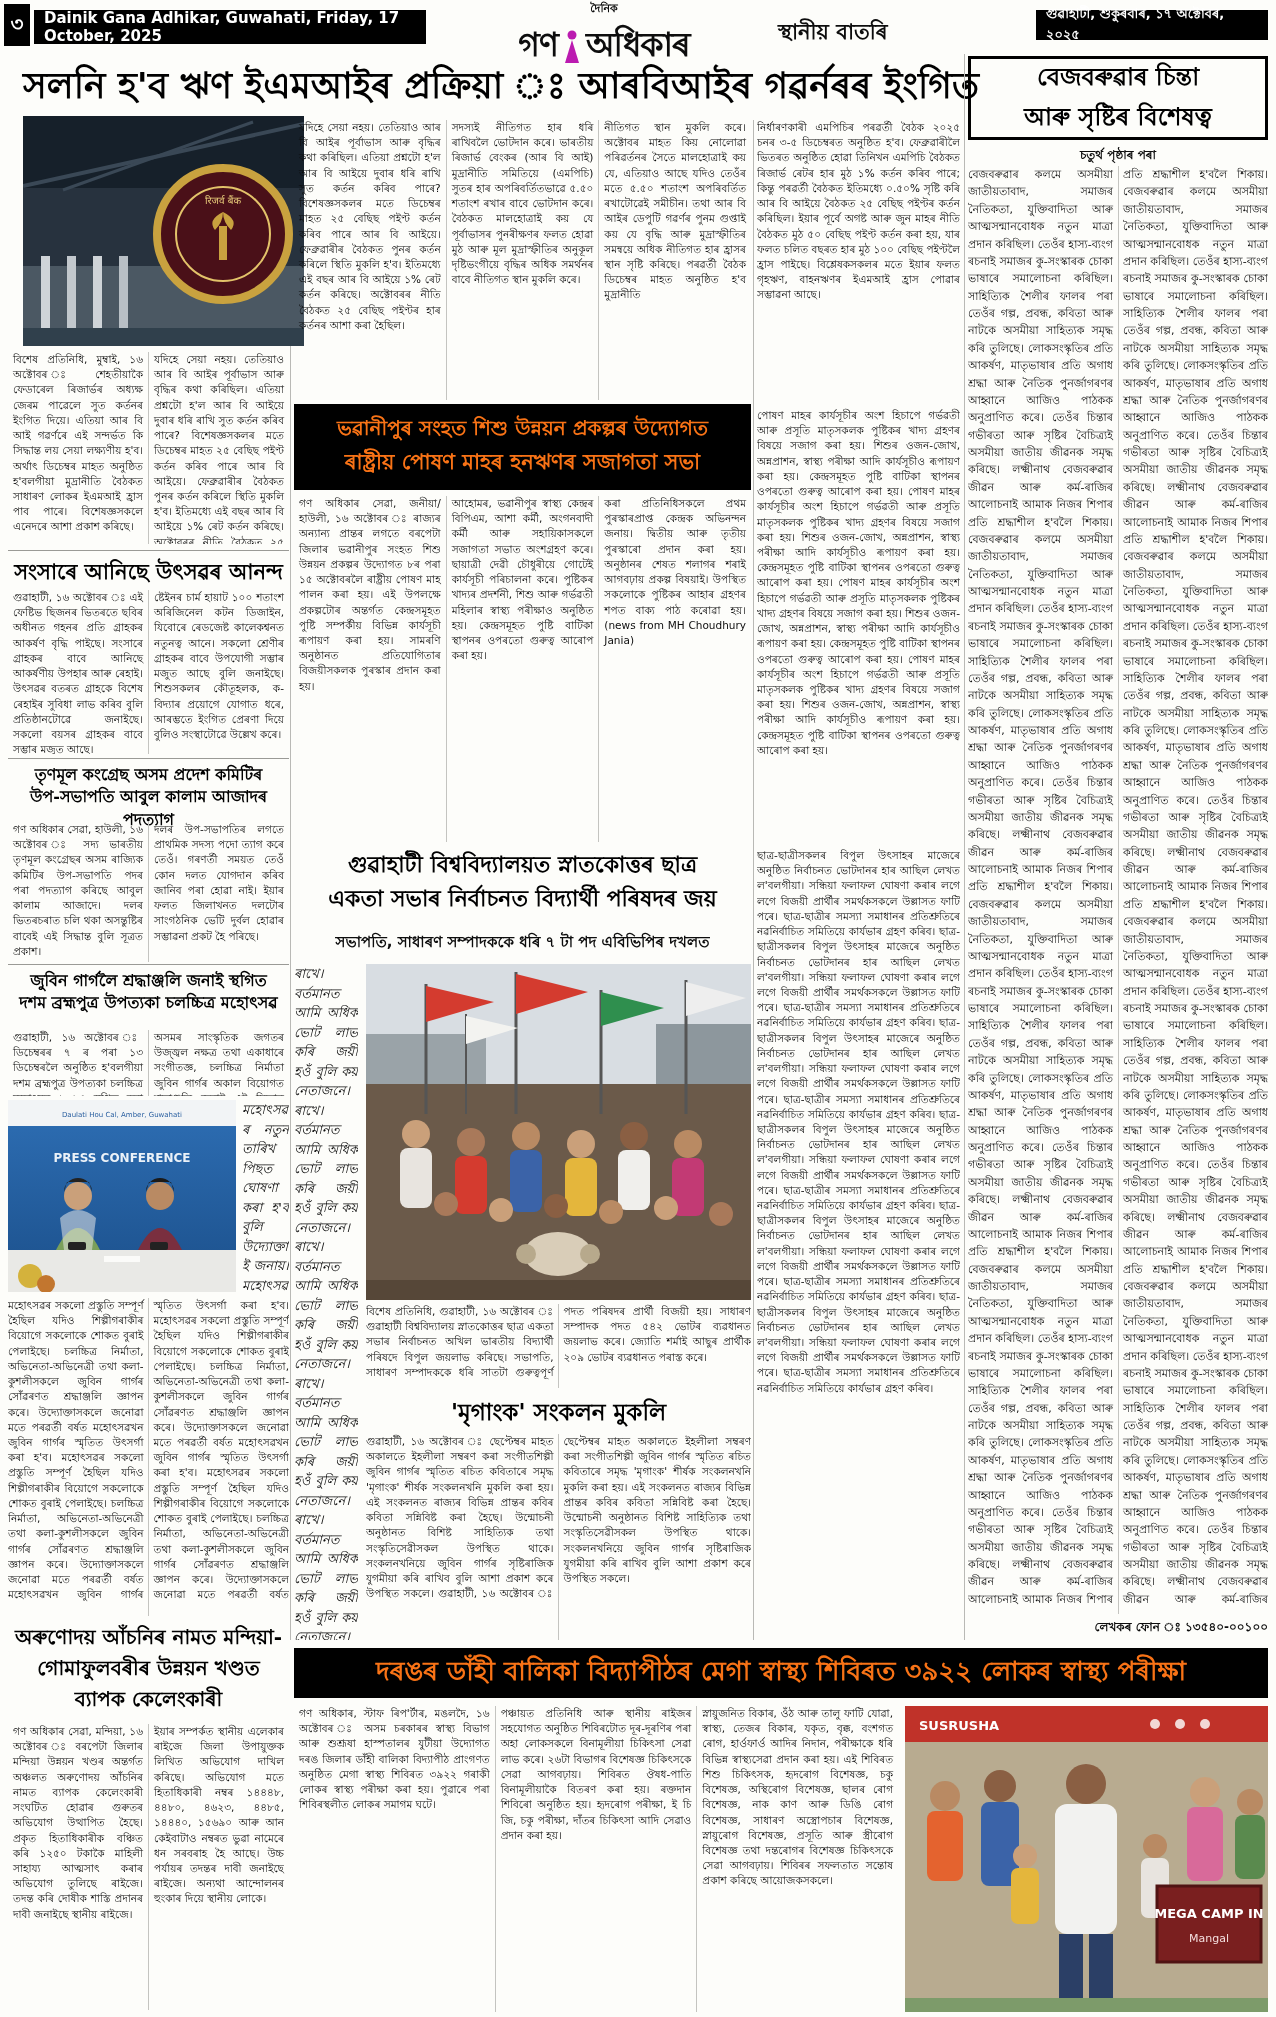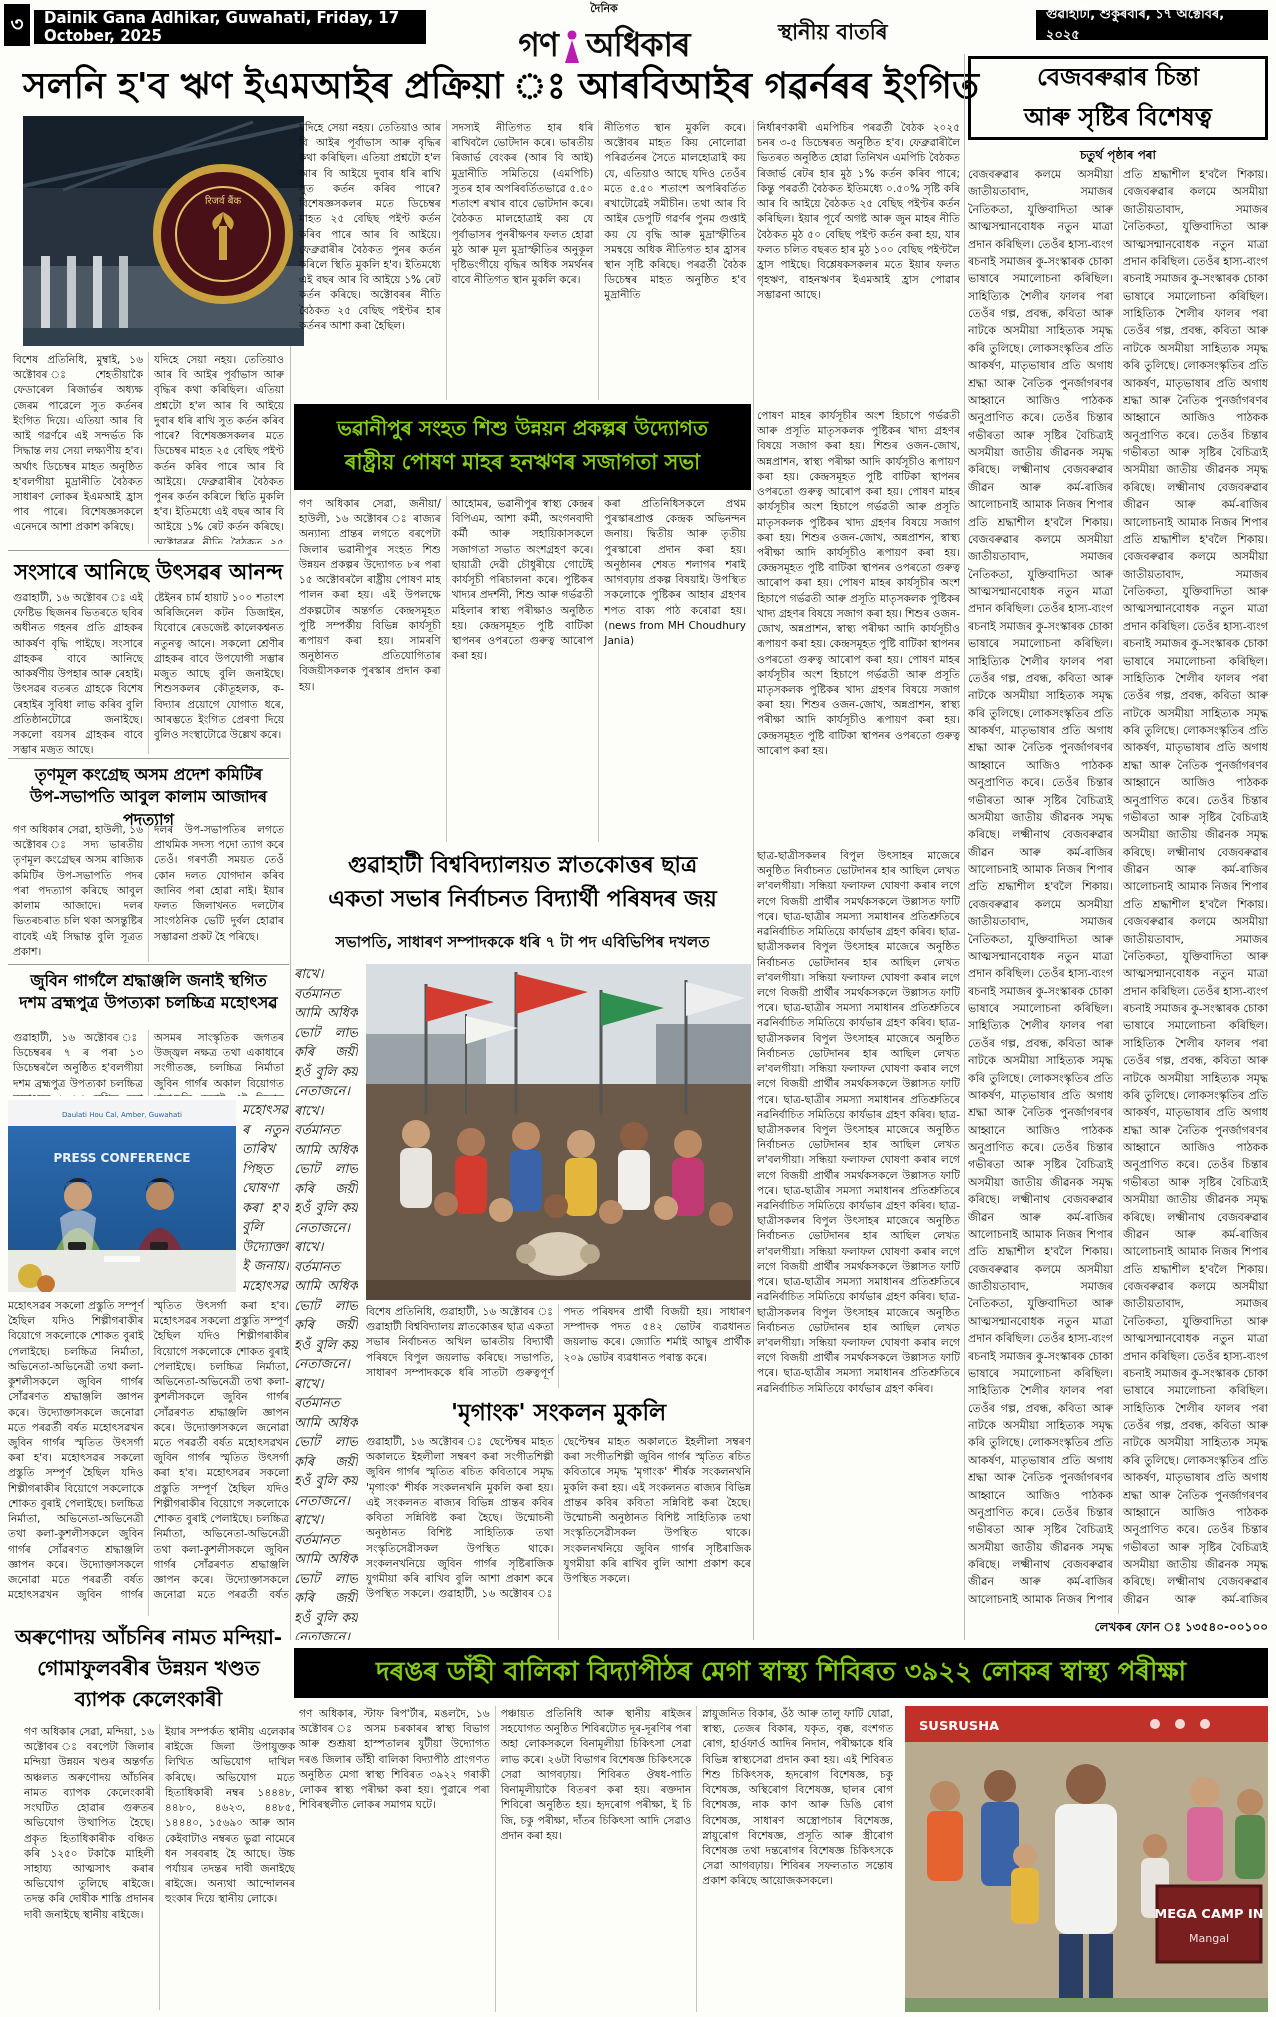--- a/index.html
+++ b/index.html
@@ -1,21 +1,21 @@
 <!DOCTYPE html>
 <html><head>
 <meta charset="utf-8">
 <style>
   html,body{margin:0;padding:0;background:#e8e8e4;}
   .page{position:relative;width:1276px;height:2017px;background:#fdfdfa;margin:0 auto;
         font-family:"DejaVu Sans",sans-serif;color:#0d0d0d;overflow:hidden;}
   .abs{position:absolute;box-sizing:border-box;}
   .bar{background:#000;color:#fff;display:flex;align-items:center;padding:0 10px;font-weight:700;}
   .hd{font-weight:800;text-align:center;color:#000;}
-  .boxhead{background:#000;color:#84cc16;font-weight:800;text-align:center;
+  .boxhead{background:#000;color:#f97316;font-weight:800;text-align:center;
            display:flex;flex-direction:column;justify-content:center;}
   .kick{font-weight:700;text-align:center;}
   .txt{font-size:10.5px;line-height:1.45;text-align:justify;overflow:hidden;word-break:break-word;}
   .tiny{font-size:13px;line-height:1.5;text-align:justify;overflow:hidden;word-break:break-word;font-style:italic;}
   .colgrp{display:flex;overflow:hidden;}
   .colgrp>div{flex:1;padding:0 5px;}
   .colgrp>div+div{border-left:1px solid #c4c4c0;}
   .cols2{columns:2;column-gap:10px;column-rule:1px solid #c4c4c0;}
   .hr{background:#9a9a96;height:1px;}
   .vr{background:#b9b9b5;width:1px;}
@@ -138,21 +138,21 @@
   </div>
   <div class="abs tiny" style="left:242px;top:1100px;width:47px;height:192px;">মহোৎসৱৰ নতুন তাৰিখ পিছত ঘোষণা কৰা হ'ব বুলি উদ্যোক্তাই জনায়। মহোৎসৱৰ নতুন তাৰিখ পিছত ঘোষণা কৰা হ'ব বুলি উদ্যোক্তাই জনায়। মহোৎসৱৰ নতুন তাৰিখ পিছত ঘোষণা কৰা হ'ব বুলি উদ্যোক্তাই জনায়। </div>
 
   <div class="abs txt cols2" style="left:8px;top:1298px;width:281px;height:318px;">মহোৎসৱৰ সকলো প্ৰস্তুতি সম্পূৰ্ণ হৈছিল যদিও শিল্পীগৰাকীৰ বিয়োগে সকলোকে শোকত বুৰাই পেলাইছে। চলচ্চিত্ৰ নিৰ্মাতা, অভিনেতা-অভিনেত্ৰী তথা কলা-কুশলীসকলে জুবিন গাৰ্গৰ সোঁৱৰণত শ্ৰদ্ধাঞ্জলি জ্ঞাপন কৰে। উদ্যোক্তাসকলে জনোৱা মতে পৰৱৰ্তী বৰ্ষত মহোৎসৱখন জুবিন গাৰ্গৰ স্মৃতিত উৎসৰ্গা কৰা হ'ব। মহোৎসৱৰ সকলো প্ৰস্তুতি সম্পূৰ্ণ হৈছিল যদিও শিল্পীগৰাকীৰ বিয়োগে সকলোকে শোকত বুৰাই পেলাইছে। চলচ্চিত্ৰ নিৰ্মাতা, অভিনেতা-অভিনেত্ৰী তথা কলা-কুশলীসকলে জুবিন গাৰ্গৰ সোঁৱৰণত শ্ৰদ্ধাঞ্জলি জ্ঞাপন কৰে। উদ্যোক্তাসকলে জনোৱা মতে পৰৱৰ্তী বৰ্ষত মহোৎসৱখন জুবিন গাৰ্গৰ স্মৃতিত উৎসৰ্গা কৰা হ'ব। মহোৎসৱৰ সকলো প্ৰস্তুতি সম্পূৰ্ণ হৈছিল যদিও শিল্পীগৰাকীৰ বিয়োগে সকলোকে শোকত বুৰাই পেলাইছে। চলচ্চিত্ৰ নিৰ্মাতা, অভিনেতা-অভিনেত্ৰী তথা কলা-কুশলীসকলে জুবিন গাৰ্গৰ সোঁৱৰণত শ্ৰদ্ধাঞ্জলি জ্ঞাপন কৰে। উদ্যোক্তাসকলে জনোৱা মতে পৰৱৰ্তী বৰ্ষত মহোৎসৱখন জুবিন গাৰ্গৰ স্মৃতিত উৎসৰ্গা কৰা হ'ব। মহোৎসৱৰ সকলো প্ৰস্তুতি সম্পূৰ্ণ হৈছিল যদিও শিল্পীগৰাকীৰ বিয়োগে সকলোকে শোকত বুৰাই পেলাইছে। চলচ্চিত্ৰ নিৰ্মাতা, অভিনেতা-অভিনেত্ৰী তথা কলা-কুশলীসকলে জুবিন গাৰ্গৰ সোঁৱৰণত শ্ৰদ্ধাঞ্জলি জ্ঞাপন কৰে। উদ্যোক্তাসকলে জনোৱা মতে পৰৱৰ্তী বৰ্ষত মহোৎসৱখন জুবিন গাৰ্গৰ স্মৃতিত উৎসৰ্গা কৰা হ'ব। </div>
 
   <div class="abs hd" style="left:8px;top:1622px;width:281px;font-size:20px;line-height:1.55;">
     <div>অৰুণোদয় আঁচনিৰ নামত মন্দিয়া-</div>
     <div>গোমাফুলবৰীৰ উন্নয়ন খণ্ডত</div>
     <div>ব্যাপক কেলেংকাৰী</div>
   </div>
-  <div class="abs txt colgrp" style="left:19px;top:1724px;width:281px;height:286px;justify-content:flex-end;">
+  <div class="abs txt colgrp" style="left:8px;top:1724px;width:281px;height:286px;justify-content:flex-end;">
     <div>গণ অধিকাৰ সেৱা, মন্দিয়া, ১৬ অক্টোবৰ ঃ বৰপেটা জিলাৰ মন্দিয়া উন্নয়ন খণ্ডৰ অন্তৰ্গত অঞ্চলত অৰুণোদয় আঁচনিৰ নামত ব্যাপক কেলেংকাৰী সংঘটিত হোৱাৰ গুৰুতৰ অভিযোগ উত্থাপিত হৈছে। প্ৰকৃত হিতাধিকাৰীক বঞ্চিত কৰি ১২৫০ টকাকৈ মাহিলী সাহায্য আত্মসাৎ কৰাৰ অভিযোগ তুলিছে ৰাইজে। তদন্ত কৰি দোষীক শাস্তি প্ৰদানৰ দাবী জনাইছে স্থানীয় ৰাইজে।</div>
     <div>ইয়াৰ সম্পৰ্কত স্থানীয় এলেকাৰ ৰাইজে জিলা উপায়ুক্তক লিখিত অভিযোগ দাখিল কৰিছে। অভিযোগ মতে হিতাধিকাৰী নম্বৰ ১৪৪৪৮, ৪৪৮০, ৪৬২৩, ৪৪৮৫, ১৪৪৪০, ১৫৬৯০ আৰু আন কেইবাটাও নম্বৰত ভুৱা নামেৰে ধন সৰবৰাহ হৈ আছে। উচ্চ পৰ্যায়ৰ তদন্তৰ দাবী জনাইছে ৰাইজে। অন্যথা আন্দোলনৰ হুংকাৰ দিয়ে স্থানীয় লোকে।</div>
   </div>
 
   <div class="abs txt colgrp" style="left:294px;top:120px;width:457px;height:280px;">
     <div>যদিহে সেয়া নহয়। তেতিয়াও আৰ বি আইৰ পূৰ্বাভাস আৰু বৃদ্ধিৰ কথা কৰিছিল। এতিয়া প্ৰশ্নটো হ'ল আৰ বি আইয়ে দুবাৰ ধৰি ৰাখি সুত কৰ্তন কৰিব পাৰে? বিশেষজ্ঞসকলৰ মতে ডিচেম্বৰ মাহত ২৫ বেছিছ পইণ্ট কৰ্তন কৰিব পাৰে আৰ বি আইয়ে। ফেব্ৰুৱাৰীৰ বৈঠকত পুনৰ কৰ্তন কৰিলে স্থিতি মুকলি হ'ব। ইতিমধ্যে এই বছৰ আৰ বি আইয়ে ১% ৰেট কৰ্তন কৰিছে। অক্টোবৰৰ নীতি বৈঠকত ২৫ বেছিছ পইণ্টৰ হাৰ কৰ্তনৰ আশা কৰা হৈছিল।</div>
     <div>সদস্যই নীতিগত হাৰ ধৰি ৰাখিবলৈ ভোটদান কৰে। ভাৰতীয় ৰিজাৰ্ভ বেংকৰ (আৰ বি আই) মুদ্ৰানীতি সমিতিয়ে (এমপিচি) সুতৰ হাৰ অপৰিবৰ্তিতভাৱে ৫.৫০ শতাংশ ৰখাৰ বাবে ভোটদান কৰে। বৈঠকত মালহোত্ৰাই কয় যে পূৰ্বাভাসৰ পুনৰীক্ষণৰ ফলত হোৱা মুঠ আৰু মূল মুদ্ৰাস্ফীতিৰ অনুকূল দৃষ্টিভংগীয়ে বৃদ্ধিৰ অধিক সমৰ্থনৰ বাবে নীতিগত স্থান মুকলি কৰে।</div>
     <div>নীতিগত স্থান মুকলি কৰে। অক্টোবৰ মাহত কিয় নোলোৱা পৰিৱৰ্তনৰ সৈতে মালহোত্ৰাই কয় যে, এতিয়াও আছে যদিও তেওঁৰ মতে ৫.৫০ শতাংশ অপৰিবৰ্তিত ৰখাটোৱেই সমীচীন। তথা আৰ বি আইৰ ডেপুটি গৱৰ্ণৰ পুনম গুপ্তাই কয় যে বৃদ্ধি আৰু মুদ্ৰাস্ফীতিৰ সমন্বয়ে অধিক নীতিগত হাৰ হ্ৰাসৰ স্থান সৃষ্টি কৰিছে। পৰৱৰ্তী বৈঠক ডিচেম্বৰ মাহত অনুষ্ঠিত হ'ব মুদ্ৰানীতি</div>
   </div>
 

